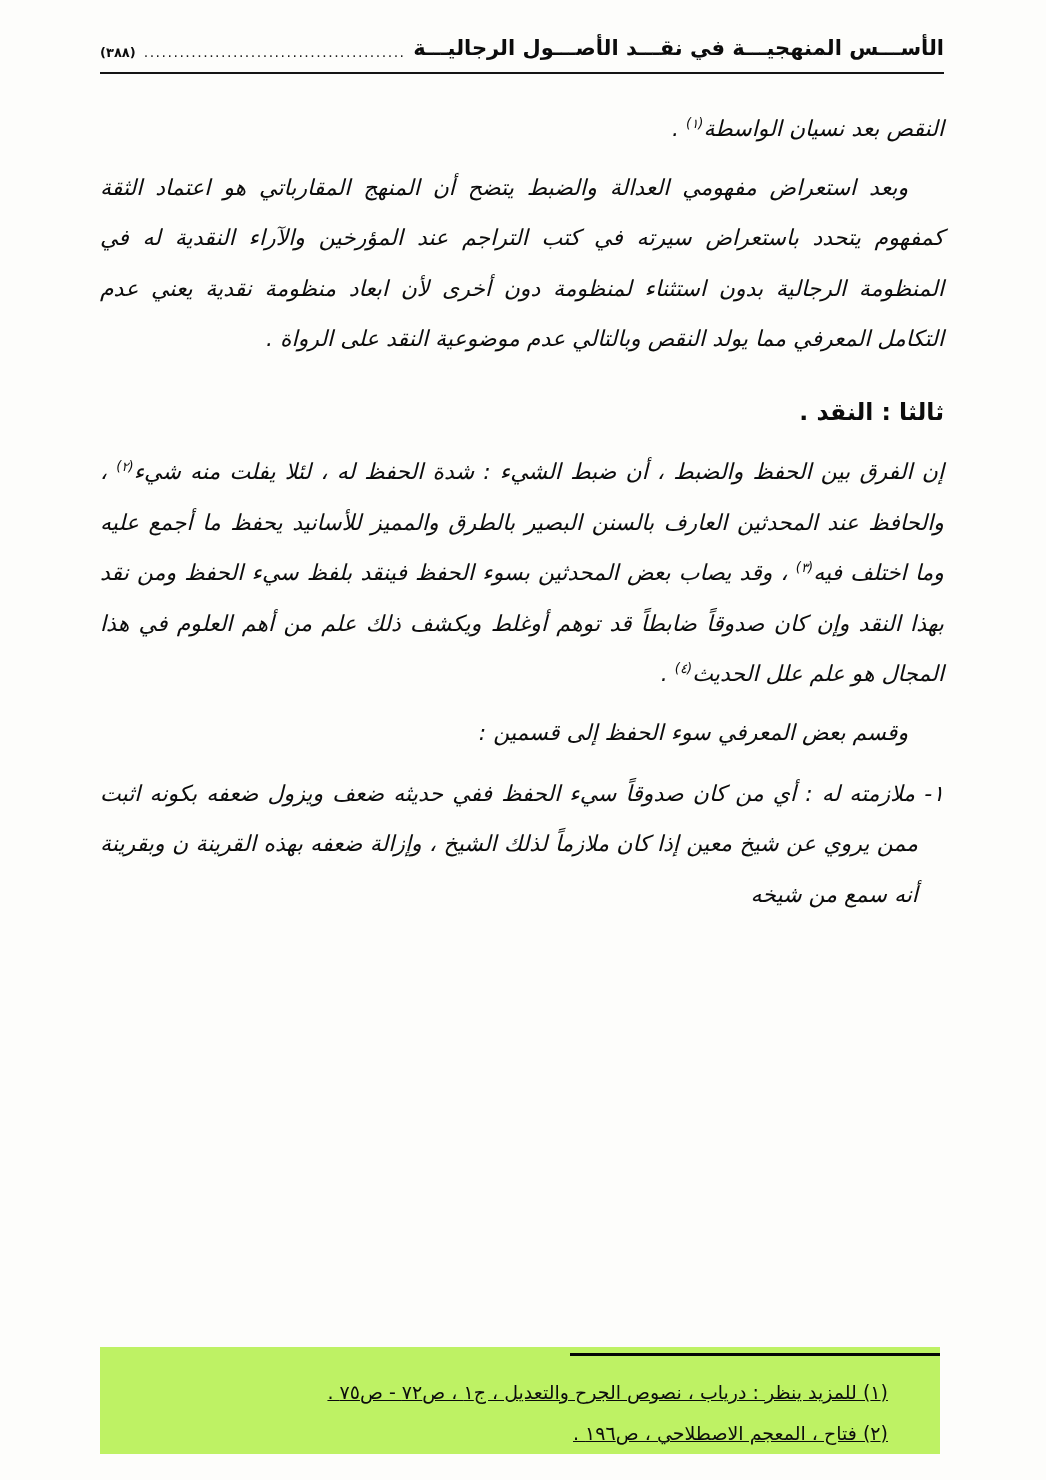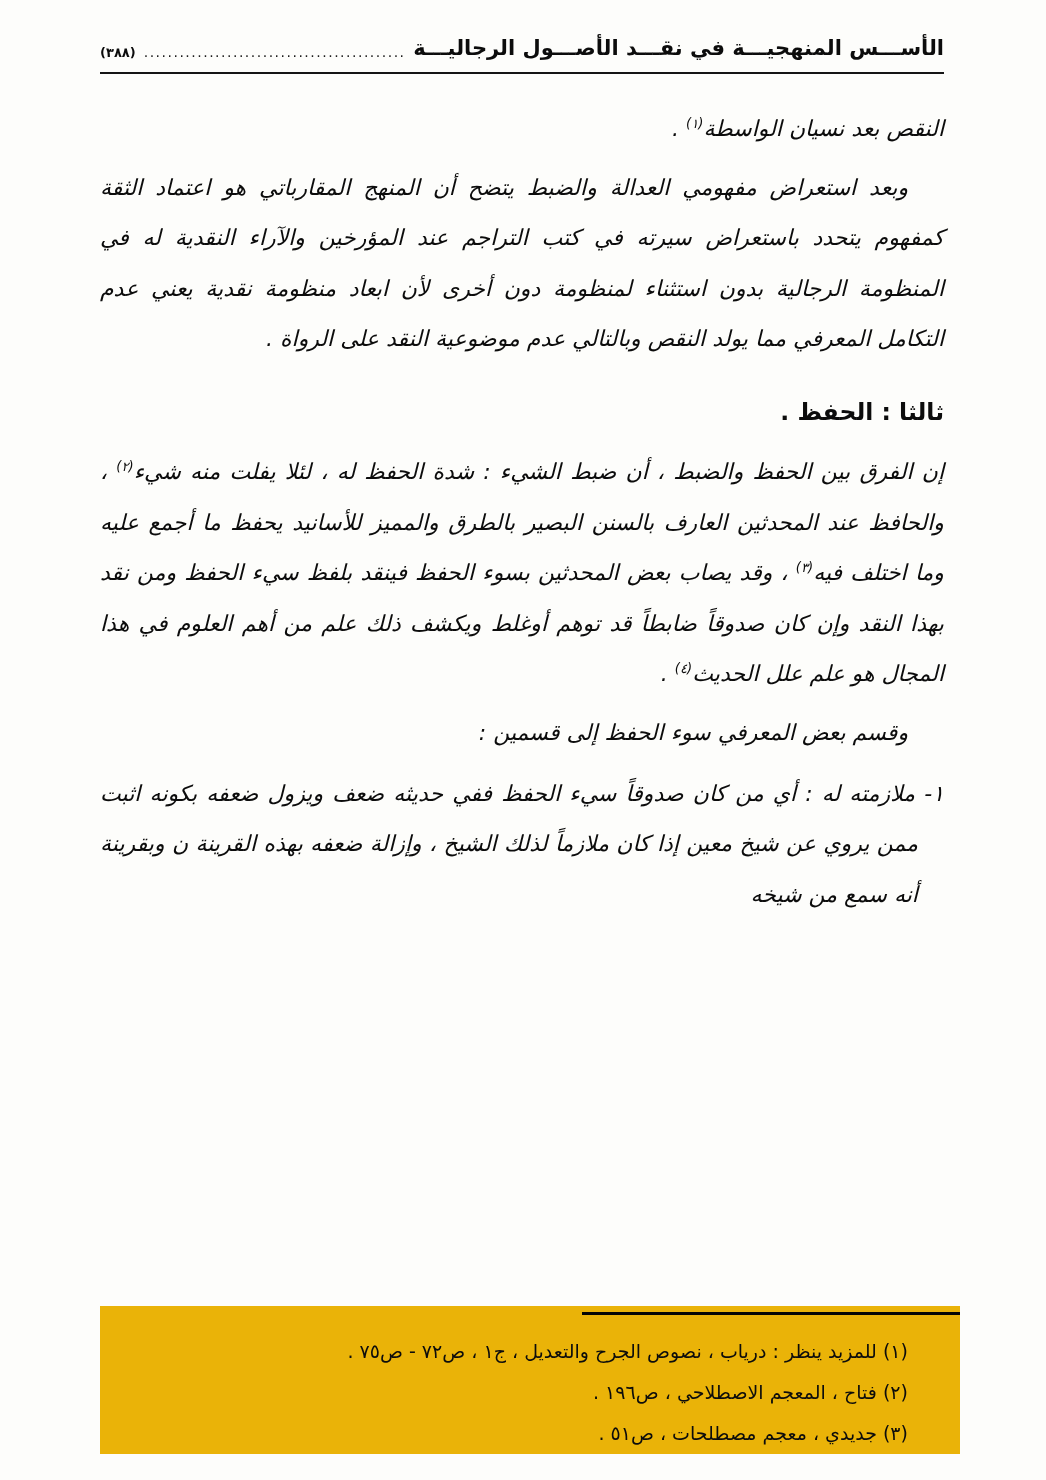--- a/index.html
+++ b/index.html
@@ -63,25 +63,26 @@
     letter-spacing: 0;
   }
   .list-item {
     margin-top: 10px;
     padding-right: 26px;
     text-indent: -26px;
   }
   
   .footnote-area {
     position: absolute;
-    right: 86px;
+    right: 106px;
     left: 100px;
     bottom: 26px;
-    background: #eab308;
+    background: #bef264;
     padding-top: 6px;
+    text-decoration: underline;
   }
   .footnote-sep {
     width: 44%;
     height: 3.5px;
     background: #050505;
     margin-bottom: 16px;
   }
   .footnote {
     font-size: 19px;
     line-height: 2.15;
@@ -100,30 +101,29 @@
     <span class="header-dots">......................................................................................</span>
     <span class="header-page-number">(٣٨٨)</span>
   </header>
 
   <main class="body-text">
 
     <p class="para opening-line"><span>النقص بعد نسيان الواسطة</span><sup class="fn-marker">(١)</sup><span> .</span></p>
 
     <p class="para indent">وبعد استعراض مفهومي العدالة والضبط يتضح أن المنهج المقارباتي هو اعتماد الثقة كمفهوم يتحدد باستعراض سيرته في كتب التراجم عند المؤرخين والآراء النقدية له في المنظومة الرجالية بدون استثناء لمنظومة دون أخرى لأن ابعاد منظومة نقدية يعني عدم التكامل المعرفي مما يولد النقص وبالتالي عدم موضوعية النقد على الرواة .</p>
 
-    <h2 class="section-heading">ثالثا : الحفظ .</h2>
+    <h2 class="section-heading">ثالثا : النقد .</h2>
 
     <p class="para"><span>إن الفرق بين الحفظ والضبط ، أن ضبط الشيء : شدة الحفظ له ، لئلا يفلت منه شيء</span><sup class="fn-marker">(٢)</sup><span> ، والحافظ عند المحدثين العارف بالسنن البصير بالطرق والمميز للأسانيد يحفظ ما أجمع عليه وما اختلف فيه</span><sup class="fn-marker">(٣)</sup><span> ، وقد يصاب بعض المحدثين بسوء الحفظ فينقد بلفظ سيء الحفظ ومن نقد بهذا النقد وإن كان صدوقاً ضابطاً قد توهم أوغلط ويكشف ذلك علم من أهم العلوم في هذا المجال هو علم علل الحديث</span><sup class="fn-marker">(٤)</sup><span> .</span></p>
 
     <p class="para indent">وقسم بعض المعرفي سوء الحفظ إلى قسمين :</p>
 
     <p class="para list-item">١- ملازمته له : أي من كان صدوقاً سيء الحفظ ففي حديثه ضعف ويزول ضعفه بكونه اثبت ممن يروي عن شيخ معين إذا كان ملازماً لذلك الشيخ ، وإزالة ضعفه بهذه القرينة ن وبقرينة أنه سمع من شيخه</p>
 
   </main>
 
   <footer class="footnote-area">
     <div class="footnote-sep"></div>
     <p class="footnote indented">(١) للمزيد ينظر : درياب ، نصوص الجرح والتعديل ، ج١ ، ص٧٢ - ص٧٥ .</p>
     <p class="footnote indented">(٢) فتاح ، المعجم الاصطلاحي ، ص١٩٦ .</p>
-    <p class="footnote indented">(٣) جديدي ، معجم مصطلحات ، ص٥١ .</p>
   </footer>
 
 </div>
 
 </body></html>

